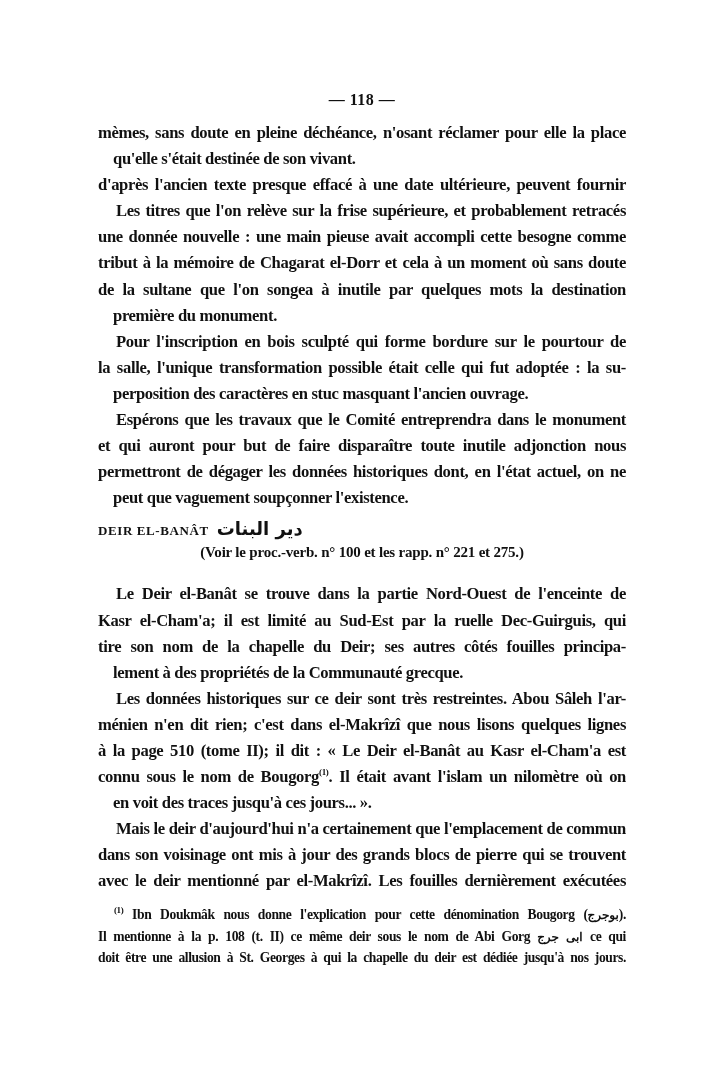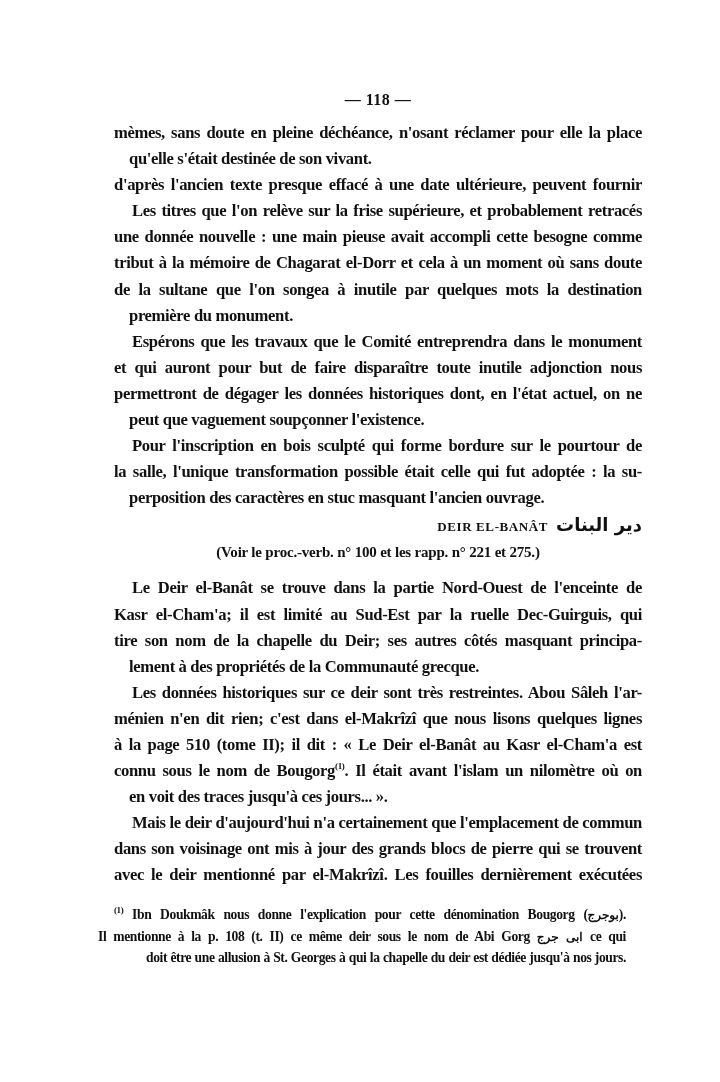--- a/index.html
+++ b/index.html
@@ -1,31 +1,31 @@
 <!DOCTYPE html>
 <html><head>
 <meta charset="utf-8">
 <style>
   html, body { margin: 0; padding: 0; background: #ffffff; }
   body { width: 720px; height: 1082px; position: relative; overflow: hidden; }
-  .page { position: absolute; left: 114px; top: 86px; width: 528px; color: #111; font-family: "Liberation Serif", "DejaVu Serif", serif; }
+  .page { position: absolute; left: 98px; top: 86px; width: 528px; color: #111; font-family: "Liberation Serif", "DejaVu Serif", serif; }
   .folio { text-align: center; font-weight: bold; font-size: 16px; height: 28px; line-height: 28px; letter-spacing: 0.5px; }
   .body-text { margin-top: 6px; }
   .line { font-size: 16.6px; font-weight: bold; line-height: 26.1px; height: 26.1px; white-space: nowrap; text-align: justify; text-align-last: justify; letter-spacing: -0.35px; }
   .line.last { text-align-last: left; margin-left: 15px; }
   .line.indent { padding-left: 18px; }
-  .heading { text-align: right; font-size: 13px; font-weight: bold; letter-spacing: 0.6px; line-height: 16px; margin-top: 6px; height: 24px; }
+  .heading { text-align: left; font-size: 13px; font-weight: bold; letter-spacing: 0.6px; line-height: 24px; margin-top: 6px; height: 24px; }
   .heading .ar { font-size: 18px; margin-left: 8px; font-family: "DejaVu Sans", sans-serif; }
-  .subheading { text-align: center; font-size: 15px; font-weight: bold; line-height: 22px; height: 22px; letter-spacing: -0.2px; margin-bottom: 12px; }
+  .subheading { text-align: center; font-size: 15px; font-weight: bold; line-height: 22px; height: 22px; letter-spacing: -0.2px; margin-bottom: 18px; }
   .section2 { margin-top: 4px; }
   .footnotes { position: absolute; left: 98px; top: 904px; width: 528px; font-family: "Liberation Serif", "DejaVu Serif", serif; color: #111; }
   .fn-line { font-size: 13.6px; font-weight: bold; line-height: 21.5px; height: 21.5px; white-space: nowrap; text-align: justify; text-align-last: justify; letter-spacing: -0.4px; }
   .fn-line.first { padding-left: 16px; }
   sup { font-size: 9px; line-height: 0; vertical-align: super; }
-  .ar-inline { font-family: Liberation Sans, sans-serif; font-size: 12px; }
+  .ar-inline { font-family: Liberation Serif, serif; font-size: 12px; }
 </style>
 </head>
 <body>
 
 <div class="page">
   <div class="folio">— 118 —</div>
 
   <div class="body-text">
     <div>
       <div class="line">mèmes, sans doute en pleine déchéance, n'osant réclamer pour elle la place</div>
@@ -33,56 +33,56 @@
     </div>
     <div>
       <div class="line">d'après l'ancien texte presque effacé à une date ultérieure, peuvent fournir</div>
       <div class="line indent">Les titres que l'on relève sur la frise supérieure, et probablement retracés</div>
       <div class="line">une donnée nouvelle : une main pieuse avait accompli cette besogne comme</div>
       <div class="line">tribut à la mémoire de Chagarat el-Dorr et cela à un moment où sans doute</div>
       <div class="line">de la sultane que l'on songea à inutile par quelques mots la destination</div>
       <div class="line last">première du monument.</div>
     </div>
     <div>
+      <div class="line indent">Pour l'inscription en bois sculpté qui forme bordure sur le pourtour de</div>
+      <div class="line">la salle, l'unique transformation possible était celle qui fut adoptée : la su-</div>
+      <div class="line last">perposition des caractères en stuc masquant l'ancien ouvrage.</div>
+    </div>
+    <div>
       <div class="line indent">Espérons que les travaux que le Comité entreprendra dans le monument</div>
       <div class="line">et qui auront pour but de faire disparaître toute inutile adjonction nous</div>
       <div class="line">permettront de dégager les données historiques dont, en l'état actuel, on ne</div>
       <div class="line last">peut que vaguement soupçonner l'existence.</div>
-    </div>
-    <div>
-      <div class="line indent">Pour l'inscription en bois sculpté qui forme bordure sur le pourtour de</div>
-      <div class="line">la salle, l'unique transformation possible était celle qui fut adoptée : la su-</div>
-      <div class="line last">perposition des caractères en stuc masquant l'ancien ouvrage.</div>
     </div>
   </div>
 
   <div class="heading">
     <span>DEIR EL-BANÂT</span><span class="ar" dir="rtl">دير البنات</span>
   </div>
   <div class="subheading">(Voir le proc.-verb. n° 100 et les rapp. n° 221 et 275.)</div>
 
   <div class="section2">
     <div>
       <div class="line indent">Le Deir el-Banât se trouve dans la partie Nord-Ouest de l'enceinte de</div>
       <div class="line">Kasr el-Cham'a; il est limité au Sud-Est par la ruelle Dec-Guirguis, qui</div>
-      <div class="line">tire son nom de la chapelle du Deir; ses autres côtés masquant principa-</div>
+      <div class="line">tire son nom de la chapelle du Deir; ses autres côtés fouilles principa-</div>
       <div class="line last">lement à des propriétés de la Communauté grecque.</div>
     </div>
     <div>
       <div class="line indent">Les données historiques sur ce deir sont très restreintes. Abou Sâleh l'ar-</div>
       <div class="line">ménien n'en dit rien; c'est dans el-Makrîzî que nous lisons quelques lignes</div>
       <div class="line">à la page 510 (tome II); il dit : « Le Deir el-Banât au Kasr el-Cham'a est</div>
       <div class="line"><span>connu sous le nom de Bougorg</span><sup>(1)</sup><span>. Il était avant l'islam un nilomètre où on</span></div>
       <div class="line last">en voit des traces jusqu'à ces jours... ».</div>
     </div>
     <div>
       <div class="line indent">Mais le deir d'aujourd'hui n'a certainement que l'emplacement de commun</div>
       <div class="line">dans son voisinage ont mis à jour des grands blocs de pierre qui se trouvent</div>
       <div class="line">avec le deir mentionné par el-Makrîzî. Les fouilles dernièrement exécutées</div>
     </div>
   </div>
 </div>
 
 <div class="footnotes">
   <div class="fn-line first"><sup>(1)</sup> <span>Ibn Doukmâk nous donne l'explication pour cette dénomination Bougorg (</span><span class="ar-inline" dir="rtl">بوجرج</span><span>).</span></div>
   <div class="fn-line"><span>Il mentionne à la p. 108 (t. II) ce même deir sous le nom de Abi Gorg </span><span class="ar-inline" dir="rtl">ابى جرج</span><span> ce qui</span></div>
-  <div class="fn-line" style="text-align-last: justify; margin-left: 48px;">doit être une allusion à St. Georges à qui la chapelle du deir est dédiée jusqu'à nos jours.</div>
+  <div class="fn-line" style="text-align-last: justify;">doit être une allusion à St. Georges à qui la chapelle du deir est dédiée jusqu'à nos jours.</div>
 </div>
 
 </body></html>

